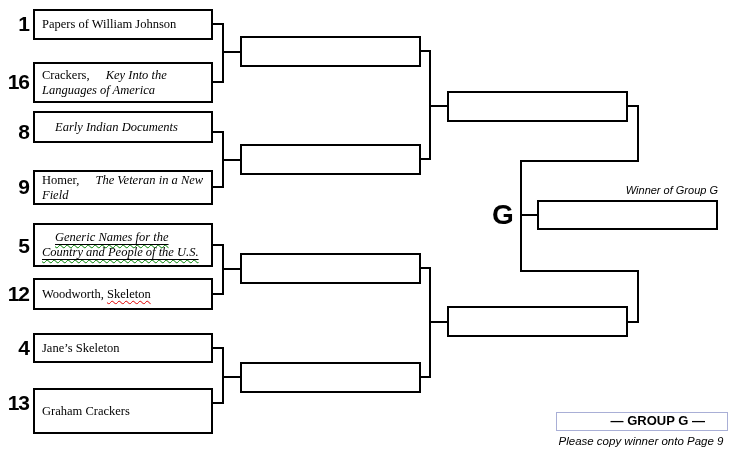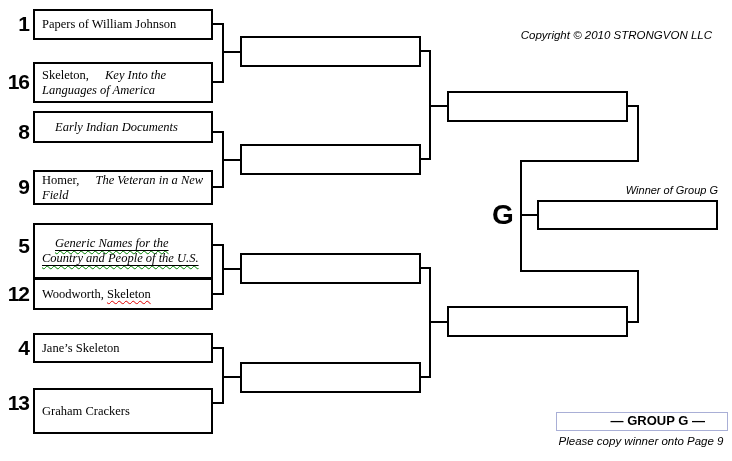--- a/index.html
+++ b/index.html
@@ -50,44 +50,43 @@
           text-align:right;padding-right:22px;padding-left:34px;}
   .note{position:absolute;left:546px;top:435px;width:190px;text-align:center;
         font-family:"Liberation Sans",sans-serif;font-style:italic;
         font-size:11.5px;color:#000;}
 </style>
 </head>
 <body>
 
 <div id="page">
 
-  <div class="copyright">Copyright © 2010 STRONGVON LLC</div>
 
   <div class="seed" style="top:12px">1</div>
   <div class="seed" style="top:70px">16</div>
   <div class="seed" style="top:120px">8</div>
   <div class="seed" style="top:175px">9</div>
   <div class="seed" style="top:234px">5</div>
   <div class="seed" style="top:282px">12</div>
   <div class="seed" style="top:336px">4</div>
   <div class="seed" style="top:391px">13</div>
 
   <div class="r1box" style="top:9px;height:31px">
       <span><span>Papers of William Johnson</span></span>
     </div>
   <div class="r1box" style="top:62px;height:41px">
-      <span><span>Skeleton, </span><span class="i">Key Into the Languages of America</span></span>
+      <span><span>Crackers, </span><span class="i">Key Into the Languages of America</span></span>
     </div>
   <div class="r1box" style="top:111px;height:32px">
       <span><span class="i">Early Indian Documents</span></span>
     </div>
   <div class="r1box" style="top:170px;height:35px">
       <span><span>Homer, </span><span class="i">The Veteran in a New Field</span></span>
     </div>
-  <div class="r1box" style="top:223px;height:56px">
+  <div class="r1box" style="top:223px;height:44px">
       <span><span class="i sq-green"><span class="u">Generic Names for the Country and People of the U.S.</span></span></span>
     </div>
   <div class="r1box" style="top:278px;height:32px">
       <span><span>Woodworth, </span><span class="sq-red">Skeleton</span></span>
     </div>
   <div class="r1box" style="top:333px;height:30px">
       <span><span>Jane’s Skeleton</span></span>
     </div>
   <div class="r1box" style="top:388px;height:46px">
       <span><span>Graham Crackers</span></span>

